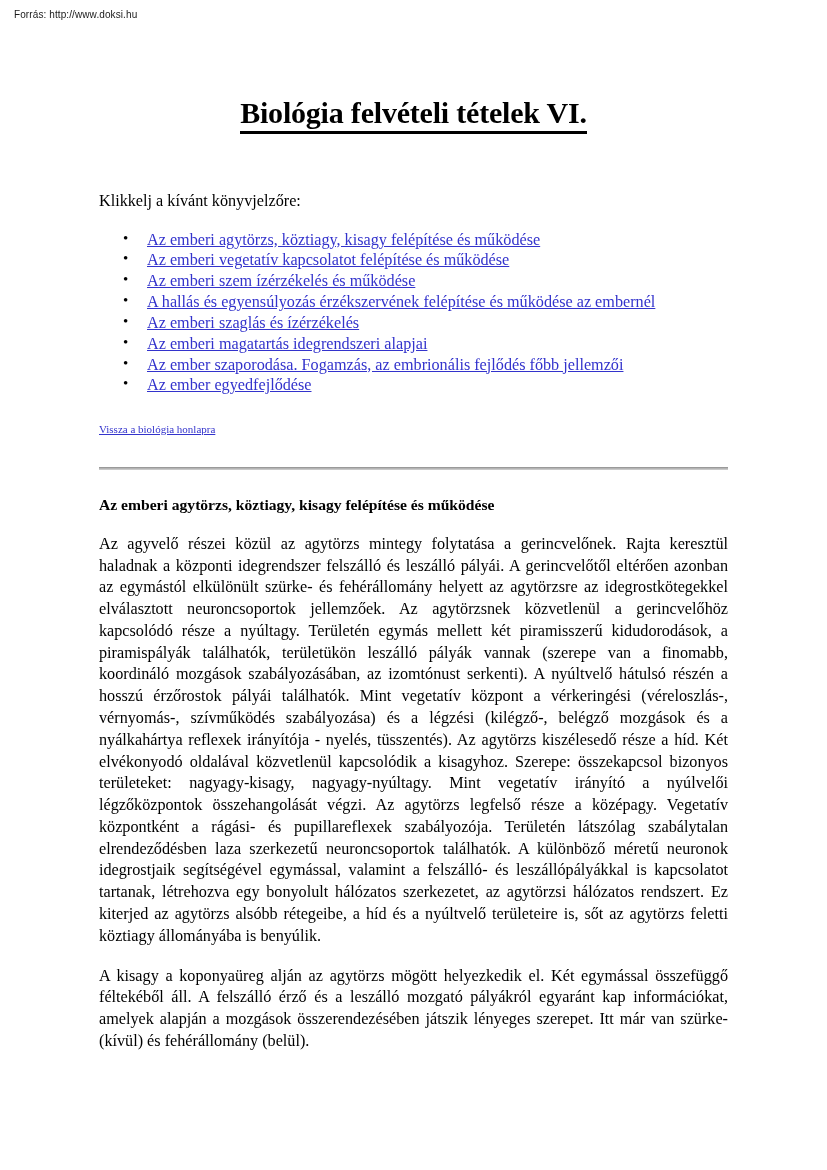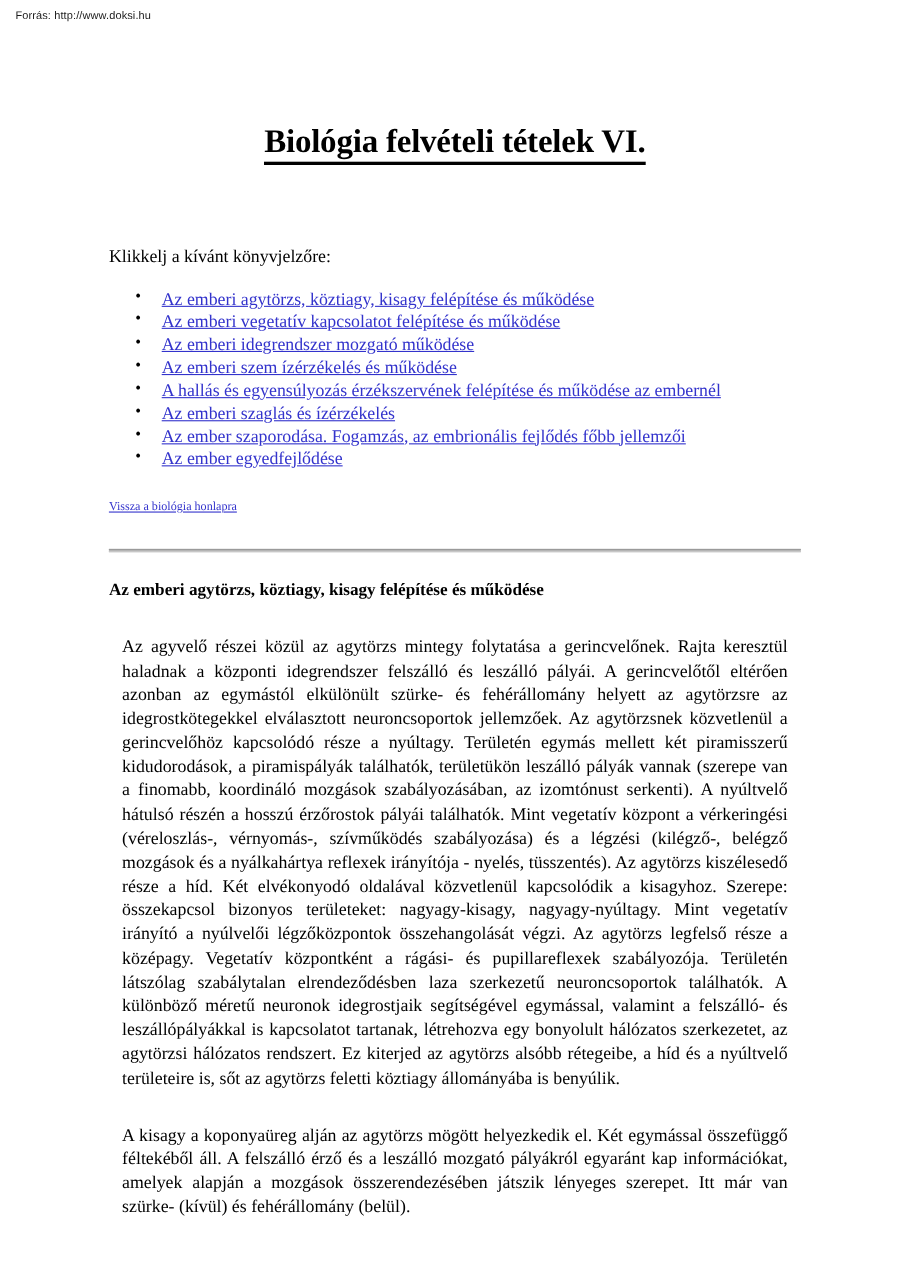--- a/index.html
+++ b/index.html
@@ -30,21 +30,21 @@
 
   
   .page {
     position: absolute;
     left: 99px;
     top: 0;
     width: 629px;
   }
 
   .doc-title {
-    margin: 16px;
+    margin: 0;
     padding-top: 96px;
     text-align: center;
     font-size: 30px;
     font-weight: bold;
     line-height: 1.12;
     letter-spacing: -0.2px;
   }
   .doc-title .title-underline {
     display: inline-block;
     border-bottom: 3px solid #000;
@@ -107,21 +107,21 @@
 
   h2.section-heading {
     margin: 0;
     padding-top: 25px;
     font-size: 15.6px;
     font-weight: bold;
     line-height: 1.3;
   }
 
   p.body-par {
-    margin: 12px;
+    margin: 0;
     padding-top: 18px;
     font-size: 16.2px;
     line-height: 1.345;
     text-align: justify;
     text-justify: inter-word;
     hyphens: none;
   }
   p.body-par:first-of-type {
     padding-top: 19px;
   }
@@ -133,24 +133,24 @@
 
 <div class="page">
 
   <h1 class="doc-title"><span class="title-underline">Biológia felvételi tételek VI.</span></h1>
 
   <p class="intro">Klikkelj a kívánt könyvjelzőre:</p>
 
   <ul class="bookmark-list">
     <li><a class="doc-link" href="#">Az emberi agytörzs, köztiagy, kisagy felépítése és működése</a></li>
     <li><a class="doc-link" href="#">Az emberi vegetatív kapcsolatot felépítése és működése</a></li>
-    <li><a class="doc-link" href="#">Az emberi idegrendszer mozgató működése</a></li>
     <li><a class="doc-link" href="#">Az emberi szem ízérzékelés és működése</a></li>
     <li><a class="doc-link" href="#">A hallás és egyensúlyozás érzékszervének felépítése és működése az embernél</a></li>
     <li><a class="doc-link" href="#">Az emberi szaglás és ízérzékelés</a></li>
+    <li><a class="doc-link" href="#">Az emberi magatartás idegrendszeri alapjai</a></li>
     <li><a class="doc-link" href="#">Az ember szaporodása. Fogamzás, az embrionális fejlődés főbb jellemzői</a></li>
     <li><a class="doc-link" href="#">Az ember egyedfejlődése</a></li>
   </ul>
 
   <p class="back-link-wrap"><a class="doc-link" href="#">Vissza a biológia honlapra</a></p>
 
   <hr class="sep">
 
   <h2 class="section-heading">Az emberi agytörzs, köztiagy, kisagy felépítése és működése</h2>
 

